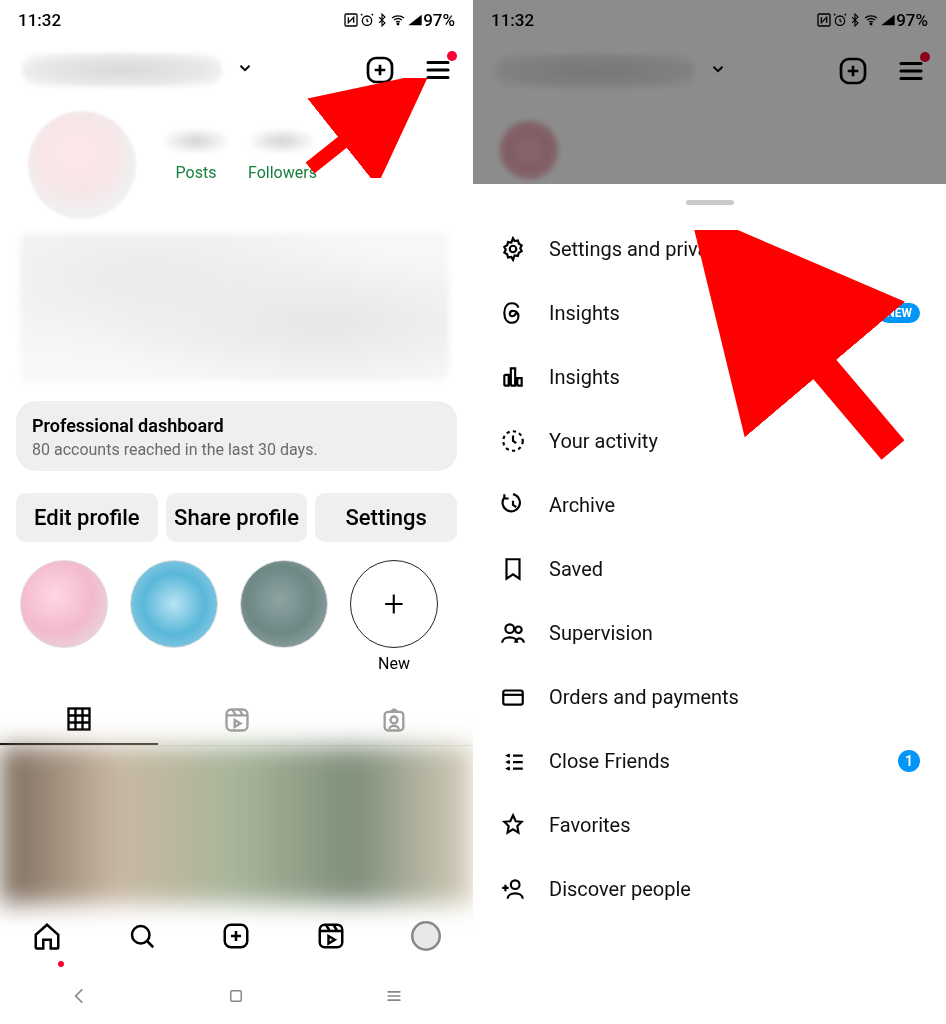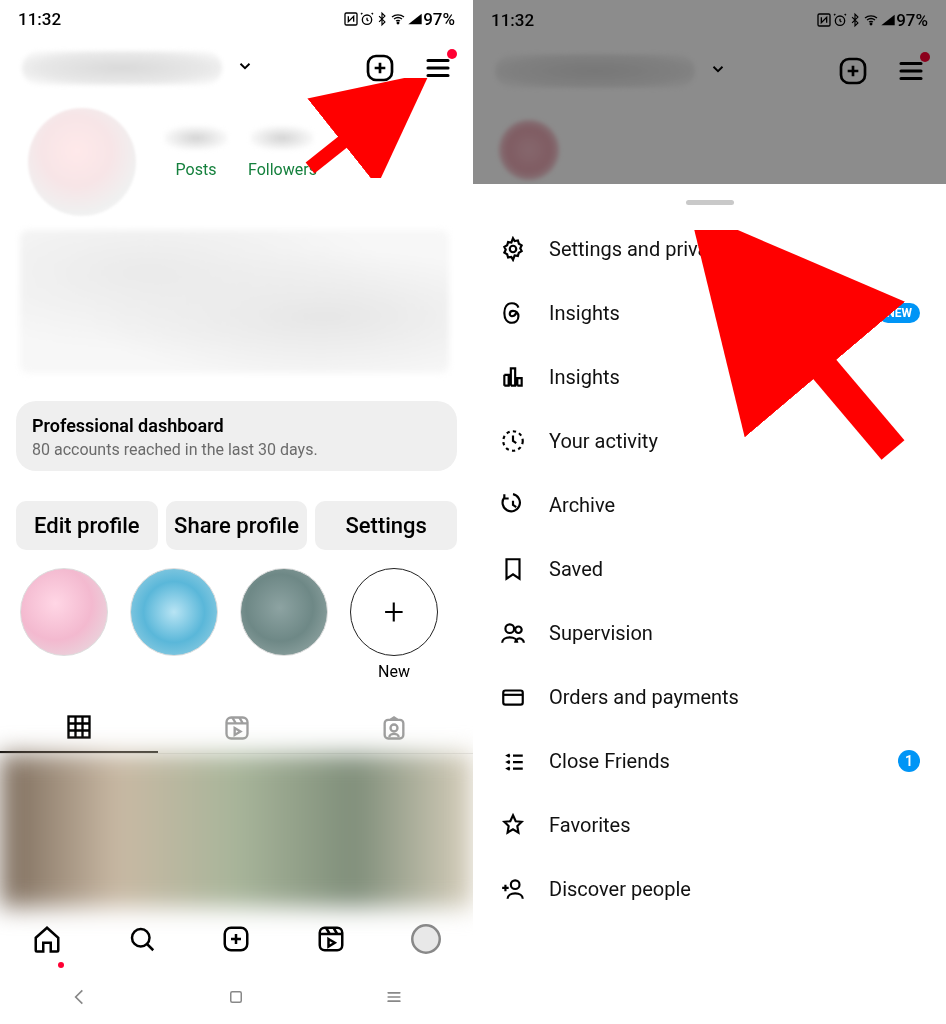--- a/index.html
+++ b/index.html
@@ -79,21 +79,21 @@
     margin: 14px 24px 6px 20px;
     height: 150px;
     border-radius: 8px;
     background:
       radial-gradient(ellipse at 30% 30%, #eaeaea 0%, rgba(255,255,255,0) 55%),
       radial-gradient(ellipse at 70% 60%, #e6e6e6 0%, rgba(255,255,255,0) 55%),
       #f7f7f7;
     filter: blur(3px);
   }
   .dashboard {
-    margin: 22px 16px;
+    margin: 14px 16px;
     background: #efefef;
     border-radius: 20px;
     padding: 14px 16px 12px;
   }
   .dashboard .t { font-size: 18px; font-weight:600; }
   .dashboard .s { font-size: 16px; color:#6b6b6b; margin-top:4px;}
   .btnrow {
     display:flex; gap:8px; margin: 8px 16px 0;
   }
   .btn {

